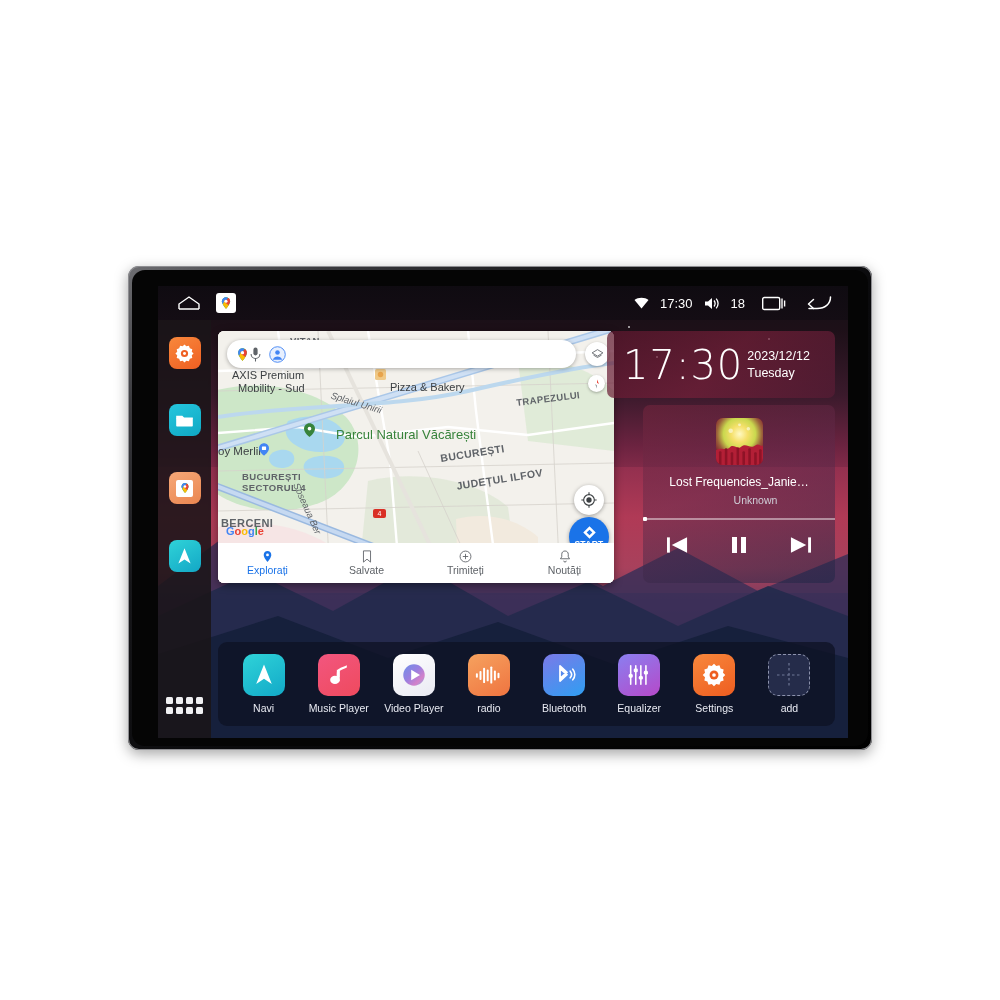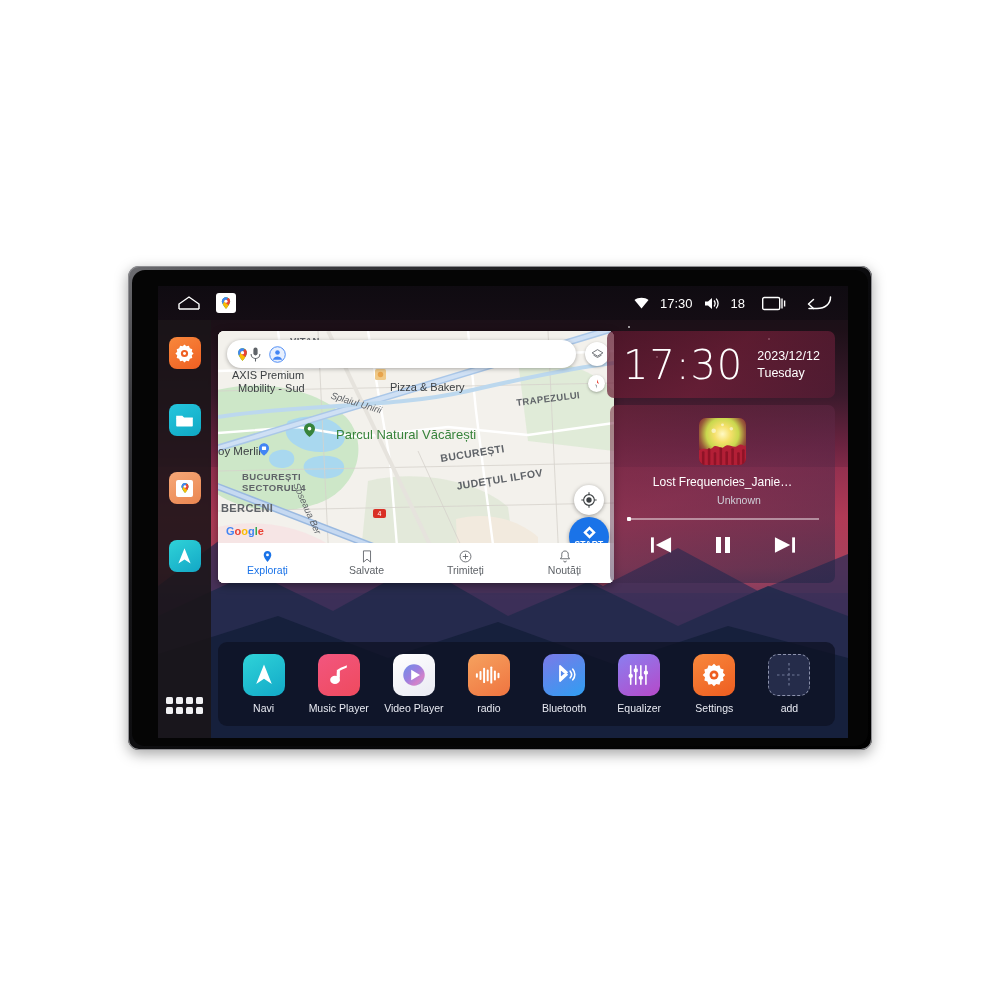--- a/index.html
+++ b/index.html
@@ -139,26 +139,26 @@
 
   
   #clock-widget {
     position:absolute; right:13px; top:45px; width:228px; height:67px;
     border-radius:7px; z-index:20;
     background: linear-gradient(135deg, rgba(95,24,47,.72) 0%, rgba(120,32,58,.68) 50%, rgba(86,28,52,.74) 100%);
     display:flex; align-items:center; padding-left:16px; color:#fff;
   }
   #clock-time { font-size:40px; font-weight:300; letter-spacing:1px; line-height:1;
     font-family:"DejaVu Sans", sans-serif; }
-  #clock-right { margin-left:14px; line-height:1.35; }
+  #clock-right { margin-left:4px; line-height:1.35; }
   #clock-date { font-size:12.5px; }
   #clock-day { font-size:12.5px; }
 
   #music-widget {
-    position:absolute; right:13px; top:119px; width:225px; height:178px;
+    position:absolute; right:13px; top:119px; width:192px; height:178px;
     border-radius:7px; z-index:20;
     background: linear-gradient(160deg, rgba(120,38,62,.55) 0%, rgba(90,42,75,.45) 45%, rgba(30,38,70,.55) 100%);
     display:flex; flex-direction:column; align-items:center; padding-top:13px; color:#fff;
   }
   #album-art { width:47px;height:47px;border-radius:7px; overflow:hidden; position:relative;
     background:#7a1b2e; }
   #track-title { margin-top:10px; font-size:12px; max-width:205px; overflow:hidden;
     white-space:nowrap; text-overflow:ellipsis; text-align:center; }
   #track-artist { margin-top:5px; font-size:10.5px; color:#cfcfd8;padding-left:33px; }
   #progress { margin-top:12px; width:192px; height:2px; background:rgba(255,255,255,.45); position:relative; }
@@ -357,21 +357,21 @@
        <div class="map-label dark" style="left:20px;top:51px;font-size:11px">Mobility - Sud</div>
        <div class="map-label dark" style="left:172px;top:50px;font-size:11px">Pizza &amp; Bakery</div>
        <div class="map-label" style="left:112px;top:66px;transform:rotate(17deg);font-style:italic">Splaiul Unirii</div>
        <div class="map-label b" style="left:298px;top:62px;transform:rotate(-7deg)">TRAPEZULUI</div>
        <div class="map-label green" style="left:118px;top:96px;font-size:13px">Parcul Natural Văcărești</div>
        <div class="map-label dark" style="left:0px;top:114px;font-size:11.5px">oy Merlin</div>
        <div class="map-label b" style="left:222px;top:116px;font-size:10.5px;transform:rotate(-9deg)">BUCUREȘTI</div>
        <div class="map-label b" style="left:24px;top:140px">BUCUREȘTI</div>
        <div class="map-label b" style="left:24px;top:151px">SECTORUL 4</div>
        <div class="map-label b" style="left:238px;top:142px;font-size:10.5px;transform:rotate(-9deg)">JUDEȚUL ILFOV</div>
-       <div class="map-label b" style="left:3px;top:171px;font-size:11px">BERCENI</div>
+       <div class="map-label b" style="left:3px;top:186px;font-size:11px">BERCENI</div>
        <div class="map-label" style="left:62px;top:172px;transform:rotate(66deg);font-style:italic">Soseaua Ber</div>
 
        <svg style="position:absolute;left:86px;top:92px" width="11" height="14" viewBox="0 0 24 30">
               <path d="M12 0C5.4 0 0 5.4 0 12c0 9 12 18 12 18s12-9 12-18c0-6.6-5.4-12-12-12z" fill="#37833b"></path>
               <circle cx="12" cy="12" r="4" fill="#fff"></circle>
             </svg>
        <svg style="position:absolute;left:41px;top:112px" width="10" height="13" viewBox="0 0 24 30">
               <path d="M12 0C5.4 0 0 5.4 0 12c0 9 12 18 12 18s12-9 12-18c0-6.6-5.4-12-12-12z" fill="#4285F4"></path>
               <rect x="7" y="8" width="10" height="8" rx="1" fill="#fff"></rect>
             </svg>

